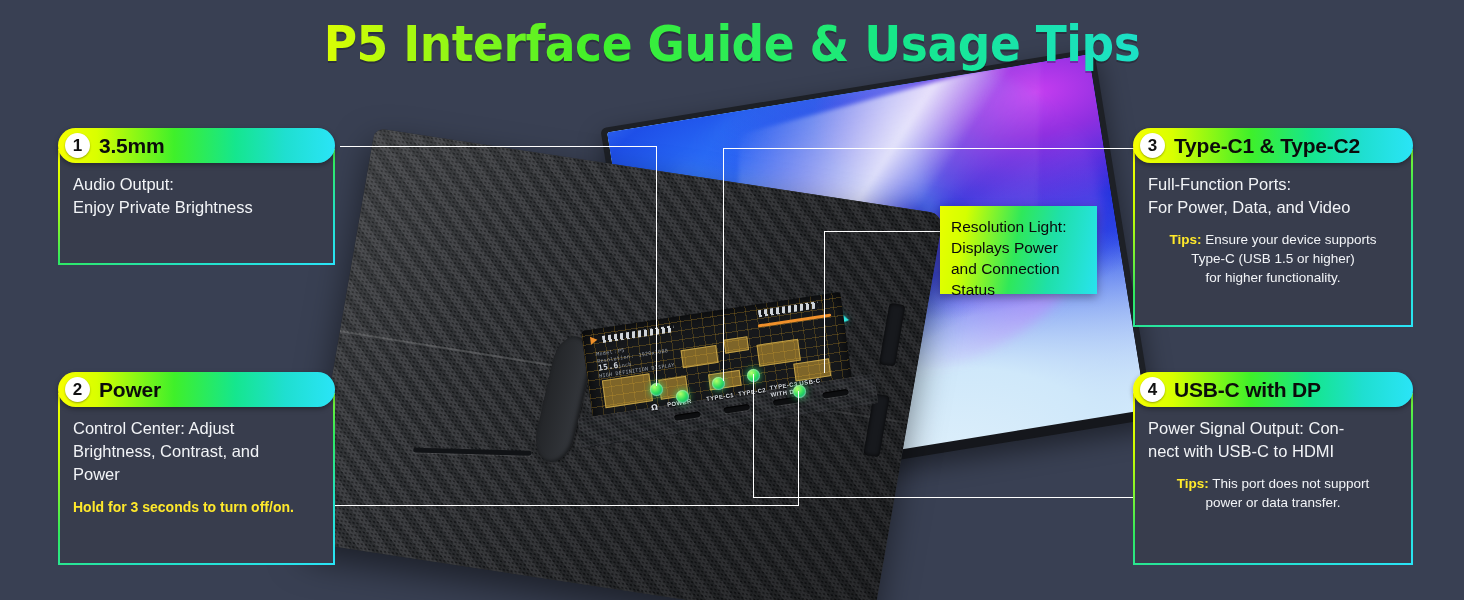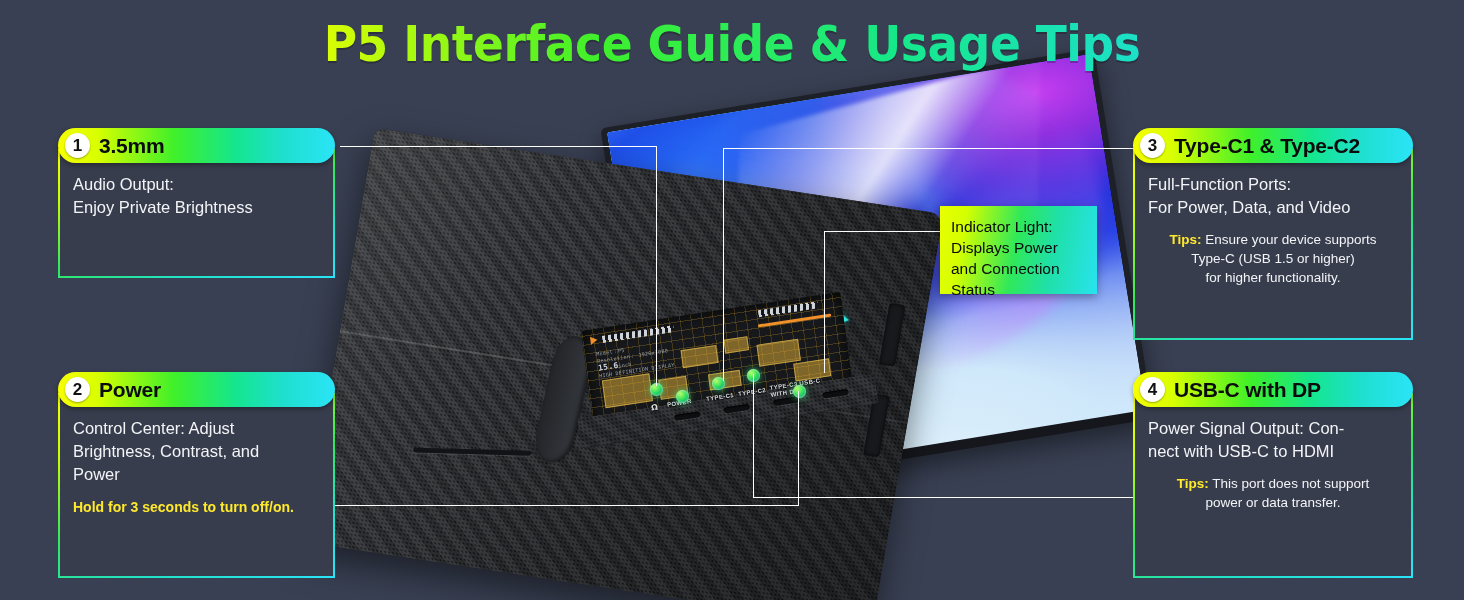--- a/index.html
+++ b/index.html
@@ -184,21 +184,21 @@
     width:25px;height:25px;border-radius:50%;background:#fff;margin-left:7px;
     display:flex;align-items:center;justify-content:center;
     font-size:17px;font-weight:bold;color:#111;flex:0 0 auto;
     box-shadow:0 1px 2px rgba(0,0,0,.35);
   }
   .co-title{
     margin-left:9px;font-size:21px;font-weight:bold;color:#0b0b0b;white-space:nowrap;
     letter-spacing:-.2px;
   }
   .co-body{
-    margin-top:-14px;padding:22px 13px 25px 13px;
+    margin-top:-14px;padding:22px 13px 12px 13px;
     background:#383d4d;
     border:2px solid transparent;
     border-radius:9px;
     border-image:linear-gradient(160deg,#f7ff00 0%,#c9ff00 22%,#2fe95f 52%,#22e2c8 76%,#2ae4f7 100%) 1;
     position:relative;z-index:1;
   }
   .co-body p{margin:0;color:#f2f4f7;font-size:16.5px;line-height:23px;}
   .co-body p.small{font-size:13.5px;line-height:19px;text-align:center;}
   .tips{color:#ffe92b;font-weight:bold;}
   .ylw{color:#ffe92b;font-weight:bold;font-size:14px;line-height:21px;display:block;}
@@ -345,19 +345,19 @@
     <div class="co-body" style="min-height:134px;">
       <p>Power Signal Output: Con-</p>
       <p>nect with USB-C to HDMI</p>
       <div class="gap"></div>
       <p class="small"><span class="tips">Tips:</span><span>  This port does not support</span></p>
       <p class="small"> power or data transfer.</p>
     </div>
   </div>
 
   <div class="indicator">
-    <div>Indicator Light:</div>
+    <div>Resolution Light:</div>
     <div>Displays Power</div>
     <div>and Connection</div>
     <div>Status</div>
   </div>
 
 </div>
 
 </body></html>

